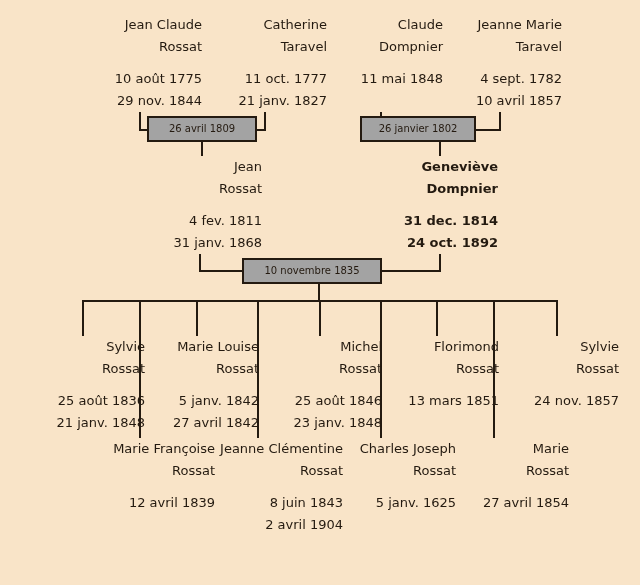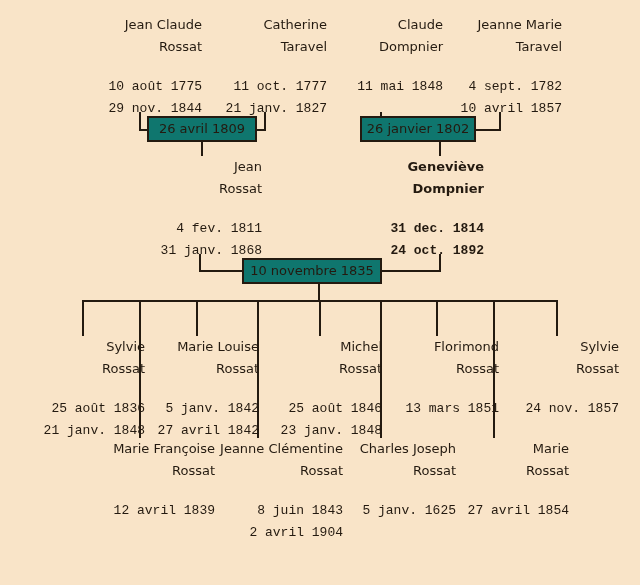--- a/index.html
+++ b/index.html
@@ -14,36 +14,36 @@
     color:#241a10;
     overflow:hidden;
   }
   .person{
     position:absolute;
     text-align:right;
     font-size:13px;
     z-index:3;
   }
   .person .nm div{line-height:22px;}
-  .person .dt{margin-top:18px;font-family:Liberation Mono, monospace;}
+  .person .dt{margin-top:10px;}
   .person .dt div{line-height:22px;}
   .person.bold{font-weight:bold;}
   .hl,.vl{
     position:absolute;
     background:#241a10;
     z-index:1;
   }
   .hl{height:2px;}
   .vl{width:2px;}
   .mbox{
     position:absolute;
     box-sizing:border-box;
     border:2px solid #241a10;
-    background:#0f766e;
-    font-size:13px;
+    background:#a3a3a3;
+    font-size:10px;
     line-height:22px;
     text-align:center;
     z-index:2;
     display:flex;
     align-items:center;
     justify-content:center;
     white-space:nowrap;
   }
 </style>
 </head>
@@ -114,21 +114,21 @@
     <div class="nm">
       <div>Jean</div>
       <div>Rossat</div>
     </div>
     <div class="dt">
       <div>4 fev. 1811</div>
       <div>31 janv. 1868</div>
     </div>
   </div>
 
-  <div class="person bold" style="left:360px;top:156px;width:124px">
+  <div class="person bold" style="left:374px;top:156px;width:124px">
     <div class="nm">
       <div>Geneviève</div>
       <div>Dompnier</div>
     </div>
     <div class="dt">
       <div>31 dec. 1814</div>
       <div>24 oct. 1892</div>
     </div>
   </div>
 

